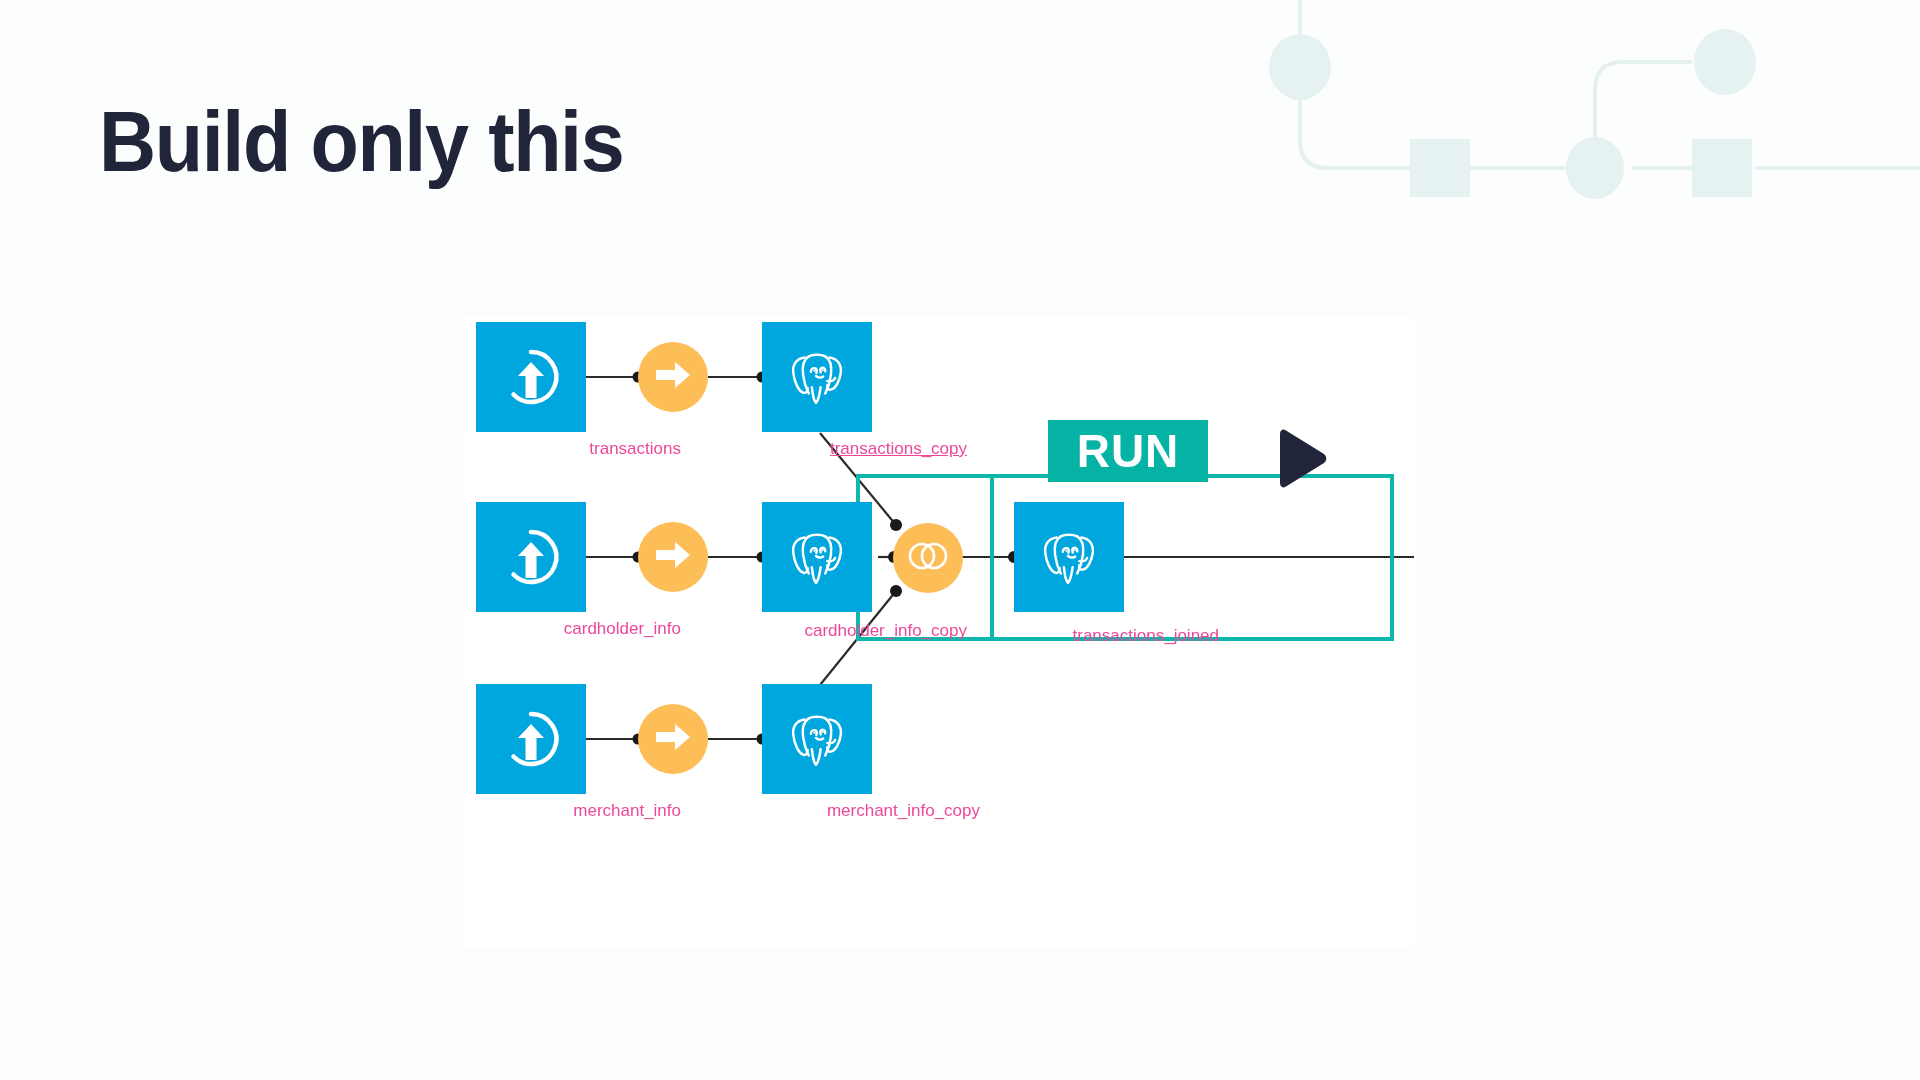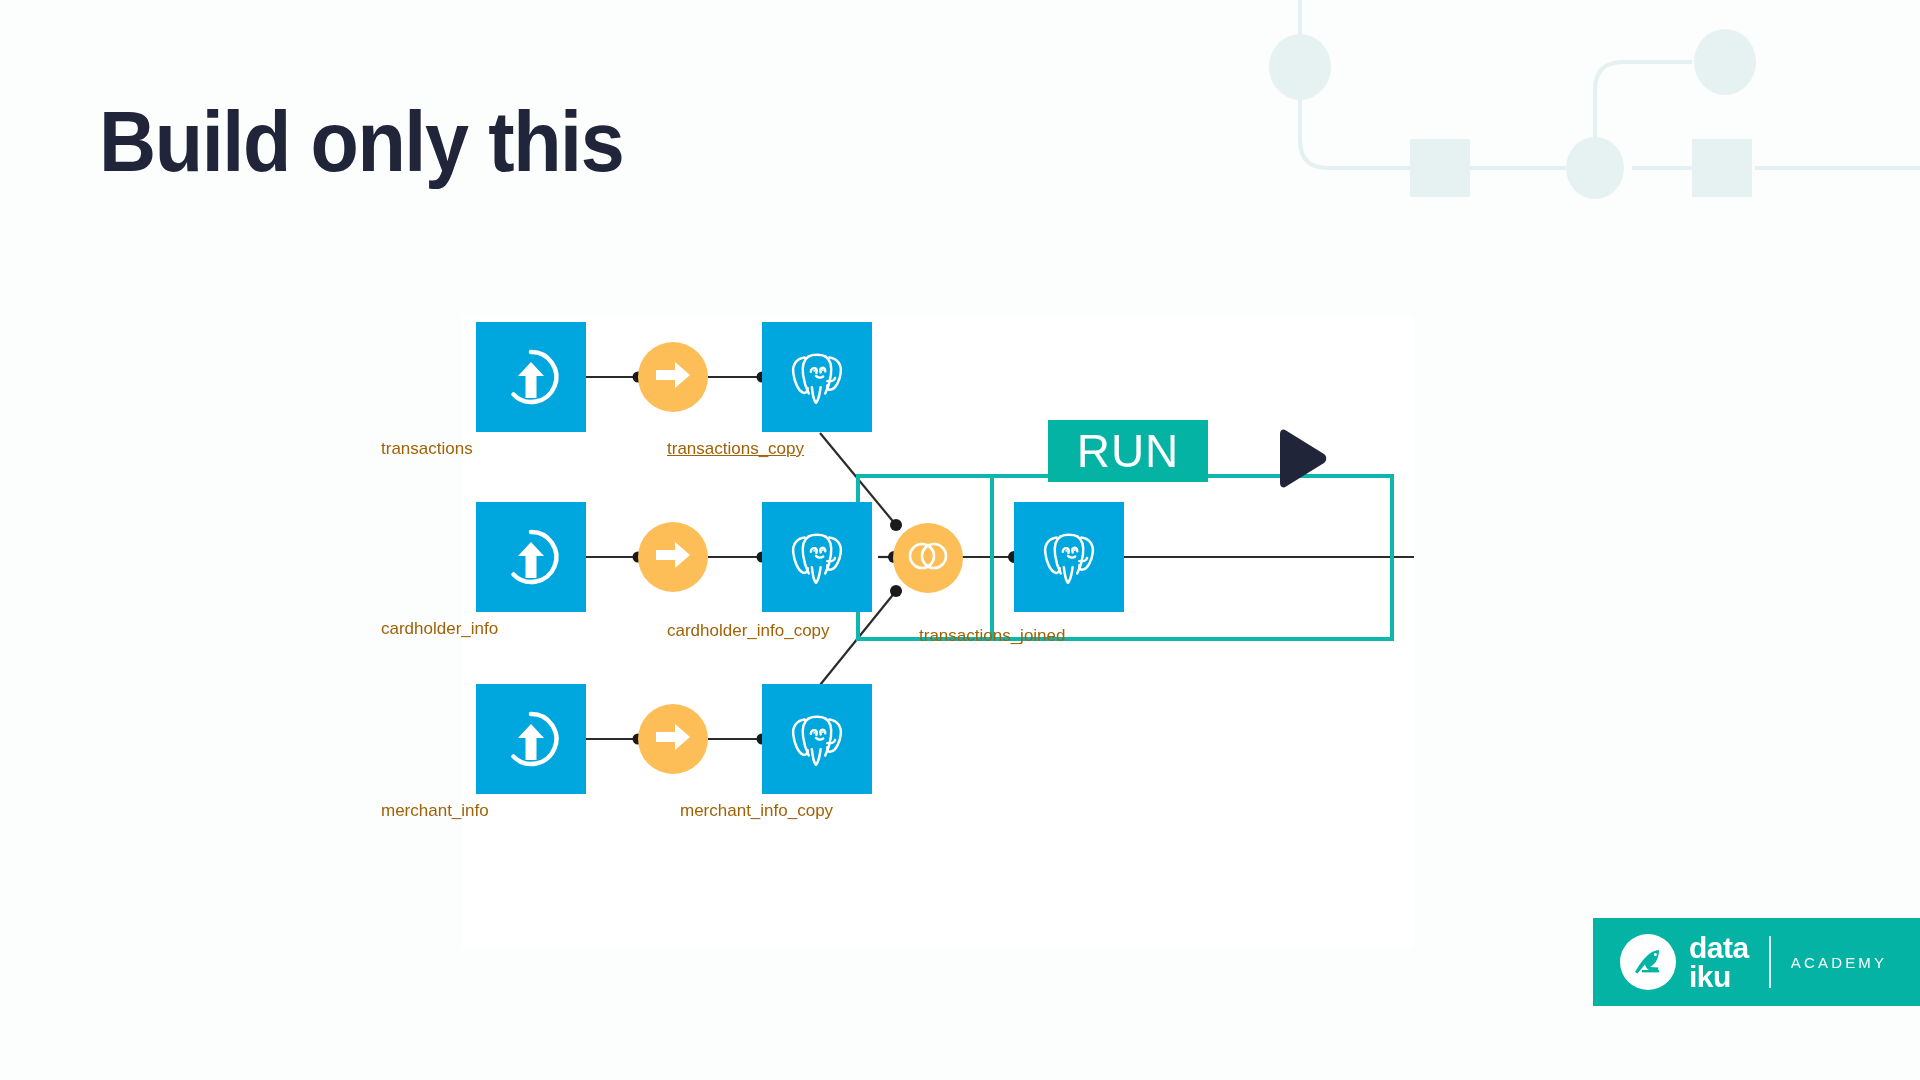--- a/index.html
+++ b/index.html
@@ -36,22 +36,22 @@
   .flowsvg{ position:absolute; left:0; top:0; width:952px; height:630px; }
 
   
   .node{
     position:absolute; width:110px; height:110px;
     background:#00A7DF;
     display:flex; align-items:center; justify-content:center;
   }
   .node svg{ display:block; }
   .nlabel{
-    position:absolute; width:300px; text-align:left;
-    font-size:17px; color:#a16207;
+    position:absolute; width:300px; text-align:right;
+    font-size:17px; color:#ec4899;
     font-family:"Liberation Sans", sans-serif;
     white-space:nowrap;
   }
 
   
   .recipe{
     position:absolute; width:70px; height:70px; border-radius:50%;
     background:#FDBE57;
     display:flex; align-items:center; justify-content:center;
   }
@@ -63,21 +63,21 @@
     background:transparent;
   }
   .seldiv{ position:absolute; width:4px; background:#0FB6AC; }
 
   
   .runbtn{
     position:absolute;
     background:#05B3A5;
     color:#FFFFFF;
     display:flex; align-items:center; justify-content:center;
-    font-size:46px; font-weight:normal; letter-spacing:1px;
+    font-size:46px; font-weight:bold; letter-spacing:1px;
     font-family:"Liberation Sans","DejaVu Sans",sans-serif;
   }
   .playtri{ position:absolute; }
 
   
   .logo{
     position:absolute; left:1593px; top:918px;
     width:327px; height:88px;
     background:#05B3A5;
     display:flex; align-items:center;
@@ -319,31 +319,14 @@
     <div class="nlabel" style="left:218px; top:484px;">merchant_info_copy</div>
 
   </div>
 
   <div class="runbtn" style="left:1048px; top:420px; width:160px; height:62px;">RUN</div>
 
   <svg class="playtri" style="left:1274px; top:428px;" width="56" height="62" viewBox="0 0 56 62">
     <path d="M6 6 C6 2 9 0.5 12 2.5 L50 26 C53 28 53 33 50 35 L12 58.5 C9 60.5 6 59 6 55 Z" fill="#21253A"></path>
   </svg>
 
-  <div class="logo">
-    <div class="logo-bird">
-      <svg width="44" height="44" viewBox="0 0 44 44">
-        <path d="M33 10 C33 10 27 10.5 22.5 14.5 C19.5 17 16 21 13 25.5 L9 32 L11.5 33.5 L19 24.5
-                 C19 24.5 20 29 24 30.5 C28 32 32 30 32 30 L32.5 27.5 L24 27 C24 27 28 25 30 21.5
-                 C32 18 33 14 33 10 Z" fill="#05B3A5"></path>
-        <circle cx="29.4" cy="14.6" r="1.5" fill="#FFFFFF"></circle>
-        <rect x="16" y="30" width="17" height="2.4" fill="#05B3A5"></rect>
-      </svg>
-    </div>
-    <div class="logo-word">
-      <div>data</div>
-      <div>iku</div>
-    </div>
-    <div class="logo-rule"></div>
-    <div class="logo-academy">ACADEMY</div>
-  </div>
 
 </div>
 
 </body></html>

